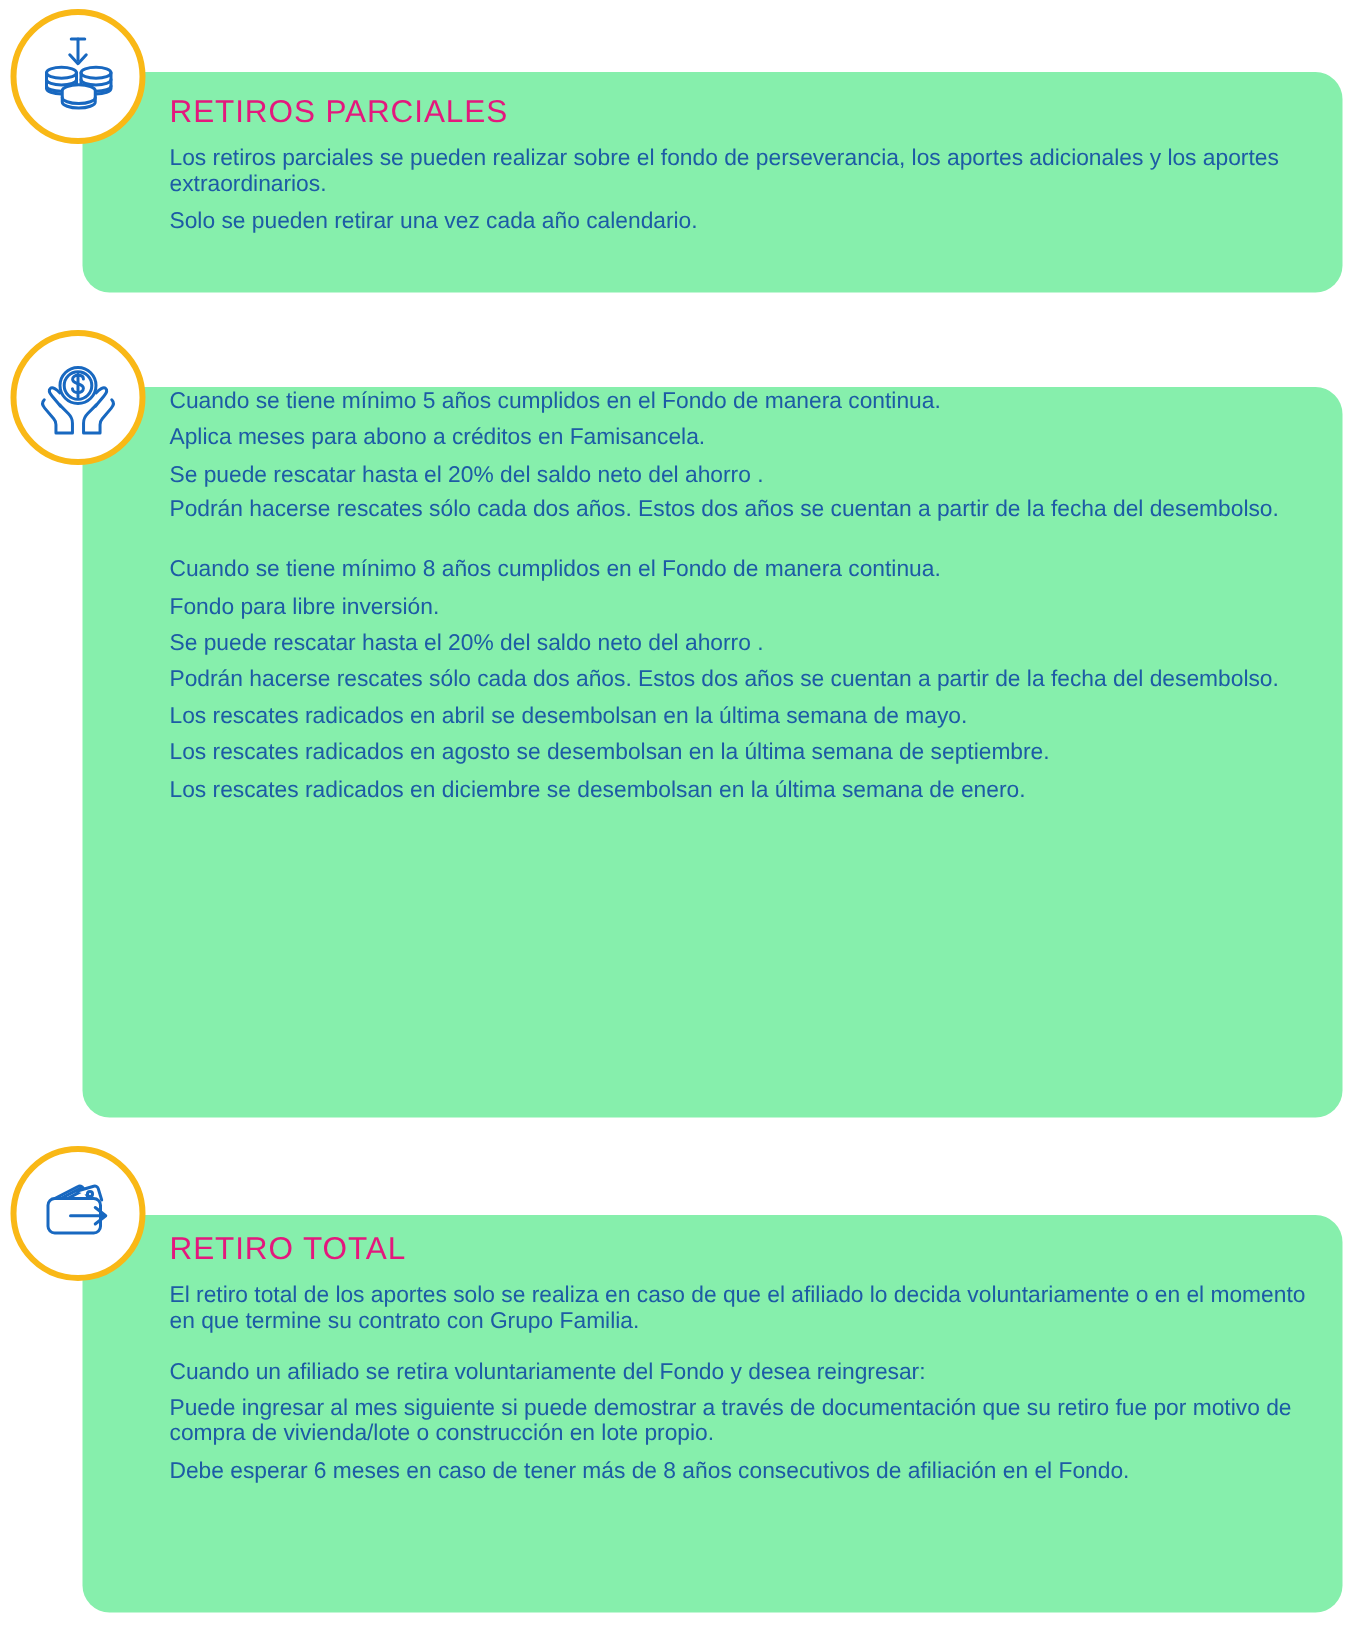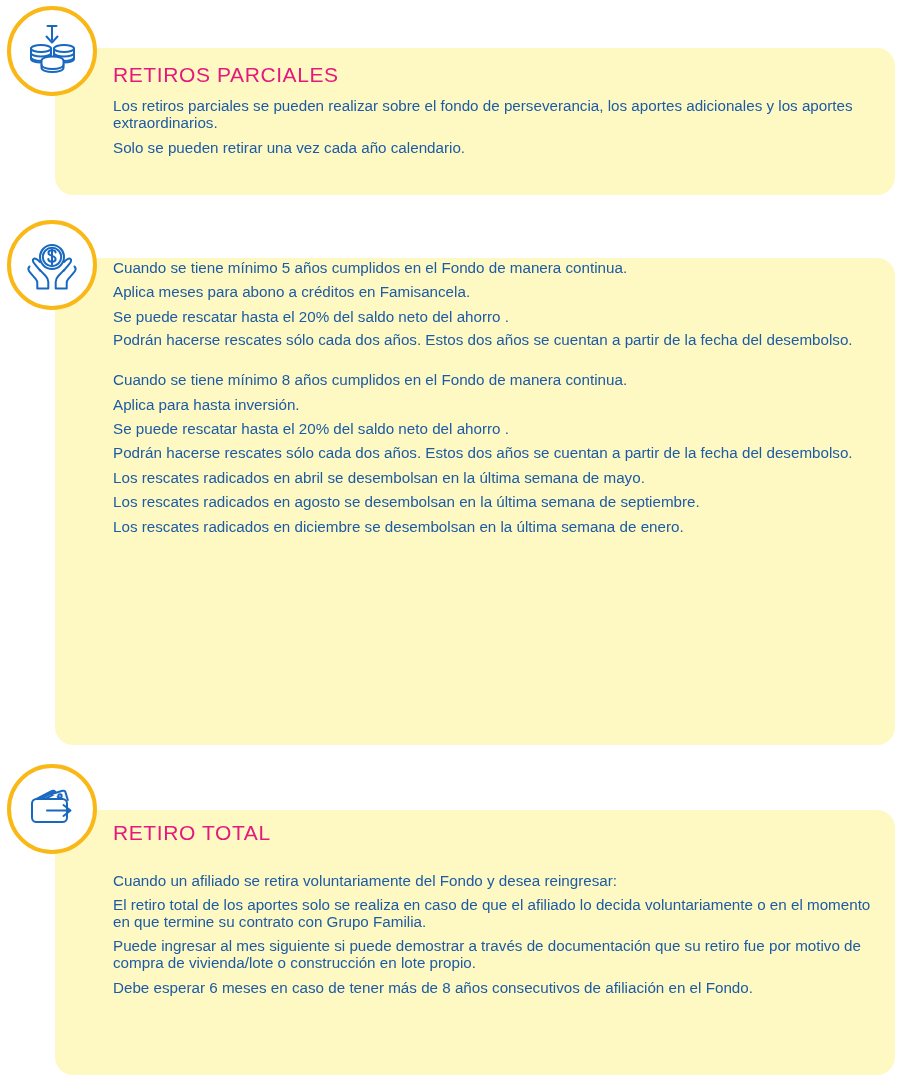--- a/index.html
+++ b/index.html
@@ -20,21 +20,21 @@
     position: relative;
     width: 900px;
     height: 1085px;
   }
 
   
   .card {
     position: absolute;
     left: 55px;
     width: 840px;
-    background: #fef9c3;
+    background: #86efac;
     border-radius: 18px;
     box-sizing: border-box;
   }
   #card-retiros-parciales { top: 48px;  height: 147px; }
   #card-rescates         { top: 258px; height: 487px; }
   #card-retiro-total     { top: 810px; height: 265px; }
 
   .card-body {
     padding-left: 58px;
     padding-right: 16px;
@@ -125,21 +125,21 @@
     </svg>
   </div>
 
   <div class="card" id="card-rescates">
     <div class="card-body">
       <p class="para">Cuando se tiene mínimo 5 años cumplidos en el Fondo de manera continua.</p>
       <p class="para">Aplica meses para abono a créditos en Famisancela.</p>
       <p class="para">Se puede rescatar hasta el 20% del saldo neto del ahorro .</p>
       <p class="para tight">Podrán hacerse rescates sólo cada dos años. Estos dos años se cuentan a partir de la fecha del desembolso.</p>
       <p class="para gap">Cuando se tiene mínimo 8 años cumplidos en el Fondo de manera continua.</p>
-      <p class="para">Aplica para hasta inversión.</p>
+      <p class="para">Fondo para libre inversión.</p>
       <p class="para">Se puede rescatar hasta el 20% del saldo neto del ahorro .</p>
       <p class="para tight">Podrán hacerse rescates sólo cada dos años. Estos dos años se cuentan a partir de la fecha del desembolso.</p>
       <p class="para">Los rescates radicados en abril se desembolsan en la última semana de mayo.</p>
       <p class="para">Los rescates radicados en agosto se desembolsan en la última semana de septiembre.</p>
       <p class="para">Los rescates radicados en diciembre se desembolsan en la última semana de enero.</p>
     </div>
   </div>
 
   <div class="icon-badge" id="icon-badge-rescates">
     <svg width="58" height="58" viewBox="0 0 58 58" aria-hidden="true">
@@ -155,22 +155,22 @@
 
         <path d="M41 26 c2.2 -2.4 5 -4.4 6.5 -3 c1.4 1.3 0.2 3.4 -1.3 5.2 l-5.6 6.6"></path>
         <path d="M51.5 30.5 c1.6 1.6 1.4 3.6 -0.3 5.6 l-6 7 a6 6 0 0 0 -1.5 4 v5.5 h-11 v-6.5 c0 -2.6 1 -4.6 2.8 -6.4 l5.7 -5.8"></path>
       </g>
     </svg>
   </div>
 
   <div class="card" id="card-retiro-total">
     <div class="card-body">
       <h2 class="section-heading">RETIRO TOTAL</h2>
+      <p class="para tight">El retiro total de los aportes solo se realiza en caso de que el afiliado lo decida voluntariamente o en el momento en que termine su contrato con Grupo Familia.</p>
       <p class="para gap-sm">Cuando un afiliado se retira voluntariamente del Fondo y desea reingresar:</p>
-      <p class="para tight">El retiro total de los aportes solo se realiza en caso de que el afiliado lo decida voluntariamente o en el momento en que termine su contrato con Grupo Familia.</p>
       <p class="para tight">Puede ingresar al mes siguiente si puede demostrar a través de documentación que su retiro fue por motivo de compra de vivienda/lote o construcción en lote propio.</p>
       <p class="para">Debe esperar 6 meses en caso de tener más de 8 años consecutivos de afiliación en el Fondo.</p>
     </div>
   </div>
 
   <div class="icon-badge" id="icon-badge-retiro-total">
     <svg width="58" height="58" viewBox="0 0 58 58" aria-hidden="true">
       <g fill="none" stroke="#1868c0" stroke-width="2" stroke-linecap="round" stroke-linejoin="round">
 
         <path d="M13.5 19 l15.5 -8 a2.5 2.5 0 0 1 3.4 1 l4 7.5"></path>

